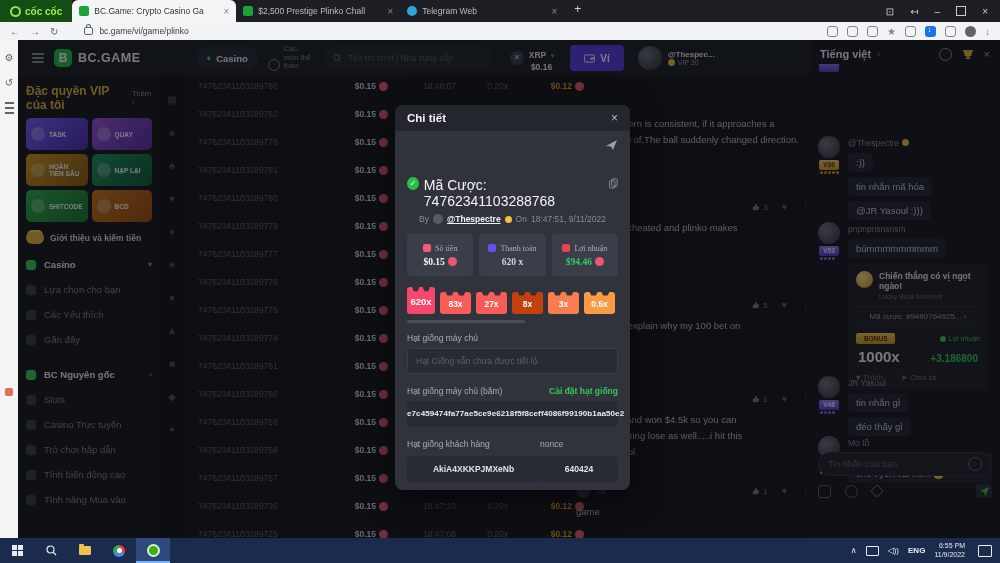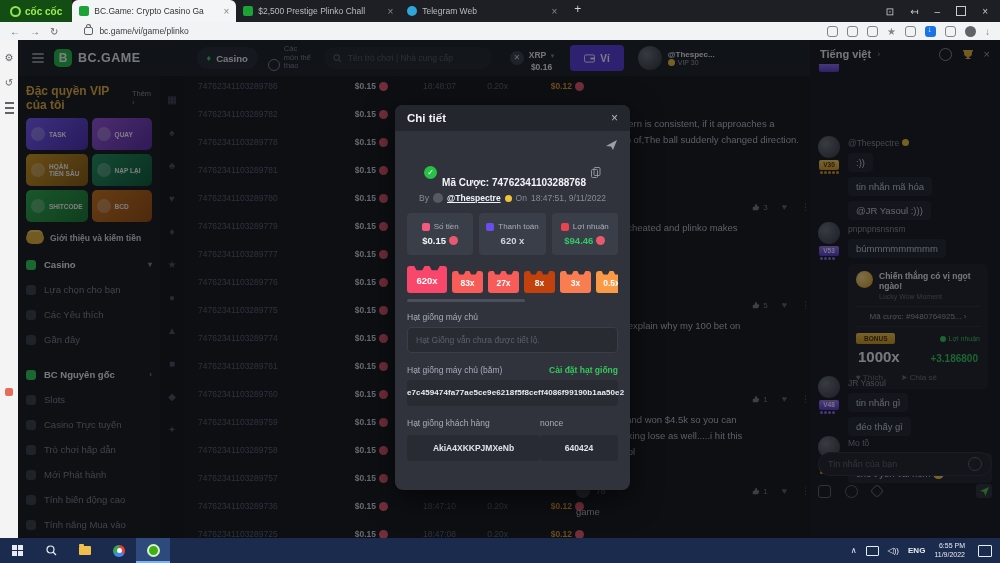--- a/index.html
+++ b/index.html
@@ -143,41 +143,41 @@
   .sendbox{margin-left:auto;width:16px;height:14px;border-radius:3px;background:#2c313b;display:flex;align-items:center;justify-content:center;}
   
   .modal{position:absolute;left:377px;top:65px;width:235px;height:385px;background:#30333c;border-radius:8px;z-index:10;overflow:hidden;box-shadow:0 8px 30px rgba(0,0,0,.6);}
   .mhead{height:26px;background:#24262d;display:flex;align-items:center;padding:0 12px;}
   .mtitle{color:#f2f4f7;font-size:11.5px;font-weight:bold;flex:1;}
   .mclose{color:#b6bac2;font-size:12px;}
   .mbody{padding:6px 12px 0;}
   .sharerow{text-align:right;height:14px;}
   .betidrow{display:flex;align-items:center;justify-content:center;gap:5px;margin-top:6px;}
   .vcheck{width:13px;height:13px;border-radius:50%;background:#27c148;color:#fff;font-size:8px;text-align:center;line-height:13px;}
-  .betid{color:#f2f4f7;font-size:10px;font-weight:bold;margin-top:20px;}
+  .betid{color:#f2f4f7;font-size:14px;font-weight:normal;margin-top:20px;}
   .byrow{display:flex;align-items:center;justify-content:center;gap:4px;margin-top:5px;color:#868c98;font-size:8.5px;}
   .byrow .avdot{width:10px;height:10px;border-radius:50%;background:#555b64;}
   .byrow .nm{color:#f0f3f7;font-weight:bold;text-decoration:underline;}
   .stats{display:flex;gap:6px;margin-top:10px;}
-  .stat{flex:1;height:42px;background:#3a3e48;border-radius:4px;display:flex;flex-direction:column;align-items:center;justify-content:center;gap:4px;}
+  .stat{flex:1;height:42px;background:#3a3e48;border-radius:4px;display:flex;flex-direction:column;align-items:center;justify-content:center;gap:4px;font-family:Liberation Serif, serif;}
   .slab{display:flex;align-items:center;gap:4px;color:#a7adb9;font-size:8px;}
   .sdot{width:8px;height:8px;border-radius:2px;}
   .sval{font-size:9.5px;font-weight:bold;color:#f2f4f7;}
   .sval.green{color:#31c868;}
   .gamerow{margin-top:8px;height:46px;background:#3a3e48;border-radius:6px;display:flex;align-items:center;padding:0 8px;gap:8px;box-sizing:border-box;}
   .gthumb{width:32px;height:32px;border-radius:6px;background:linear-gradient(135deg,#8a6cf0,#4a57e8);position:relative;flex:0 0 auto;}
   .gthumb:before{content:"";position:absolute;left:9px;top:7px;width:0;height:0;border-left:7px solid transparent;border-right:7px solid transparent;border-bottom:12px solid rgba(255,255,255,.75);}
   .gthumb:after{content:"PLINKO";position:absolute;left:0;bottom:2px;width:100%;text-align:center;color:#ffd24a;font-size:4px;font-weight:bold;}
   .gname{color:#fff;font-size:11px;font-weight:bold;line-height:13px;}
   .gprov{color:#9aa1ad;font-size:8px;}
   .playbtn{margin-left:auto;width:70px;height:24px;border-radius:4px;background:linear-gradient(#57d81f,#2fb106);color:#fff;font-size:9.5px;font-weight:bold;text-align:center;line-height:24px;}
   .chips{display:flex;align-items:flex-end;gap:5px;margin-top:10px;height:28px;overflow:hidden;}
   .chip{flex:0 0 auto;width:31px;height:22px;color:#fff;font-size:8.5px;font-weight:bold;text-align:center;line-height:25px;
     clip-path:polygon(0 0,18% 0,24% 16%,38% 16%,44% 0,56% 0,62% 16%,76% 16%,82% 0,100% 0,100% 100%,0 100%);border-radius:3px;}
-  .chip.big{width:40px;height:27px;font-size:9.5px;line-height:30px;}
+  .chip.big{width:28px;height:27px;font-size:9.5px;line-height:30px;}
   .scrollline{margin-top:6px;width:118px;height:3px;border-radius:2px;background:#4a4f5b;}
   .mlabel{margin-top:10px;color:#a7adb9;font-size:8.5px;}
   .minput{margin-top:5px;height:26px;background:#282b32;border:1px solid #3a3e47;border-radius:4px;display:flex;align-items:center;padding:0 8px;color:#5a606b;font-size:8.5px;box-sizing:border-box;}
   .mlrow{display:flex;justify-content:space-between;align-items:center;margin-top:12px;text-align:center;}
   .setseed{color:#35c85a;font-size:8.5px;font-weight:bold;}
   .hashbox{margin-top:5px;height:26px;background:#282b32;border-radius:4px;color:#e8ebf1;font-size:8px;font-weight:bold;text-align:center;line-height:26px;letter-spacing:.1px;}
   .seedcols{display:flex;gap:0;margin-top:12px;}
   .seedcols .c1{flex:1;} .seedcols .c2{width:78px;}
   .valbox{margin-top:7px;height:26px;background:#282b32;border-radius:4px;color:#dfe3ea;font-size:8.5px;font-weight:bold;text-align:center;line-height:26px;}
   
@@ -379,24 +379,20 @@
       <div class="mrow">
           <span class="mi"></span>
           <span>Casino Trực tuyến</span>
         </div>
       <div class="mrow">
           <span class="mi"></span>
           <span>Trò chơi hấp dẫn</span>
         </div>
       <div class="mrow">
           <span class="mi"></span>
-          <span>Mới Phát hành</span>
-        </div>
-      <div class="mrow">
-          <span class="mi"></span>
           <span>Tính biến động cao</span>
         </div>
       <div class="mrow">
           <span class="mi"></span>
           <span>Tính năng Mua vào</span>
         </div>
     </div>
 
     <div class="iconstrip">
       <span>▦</span>

